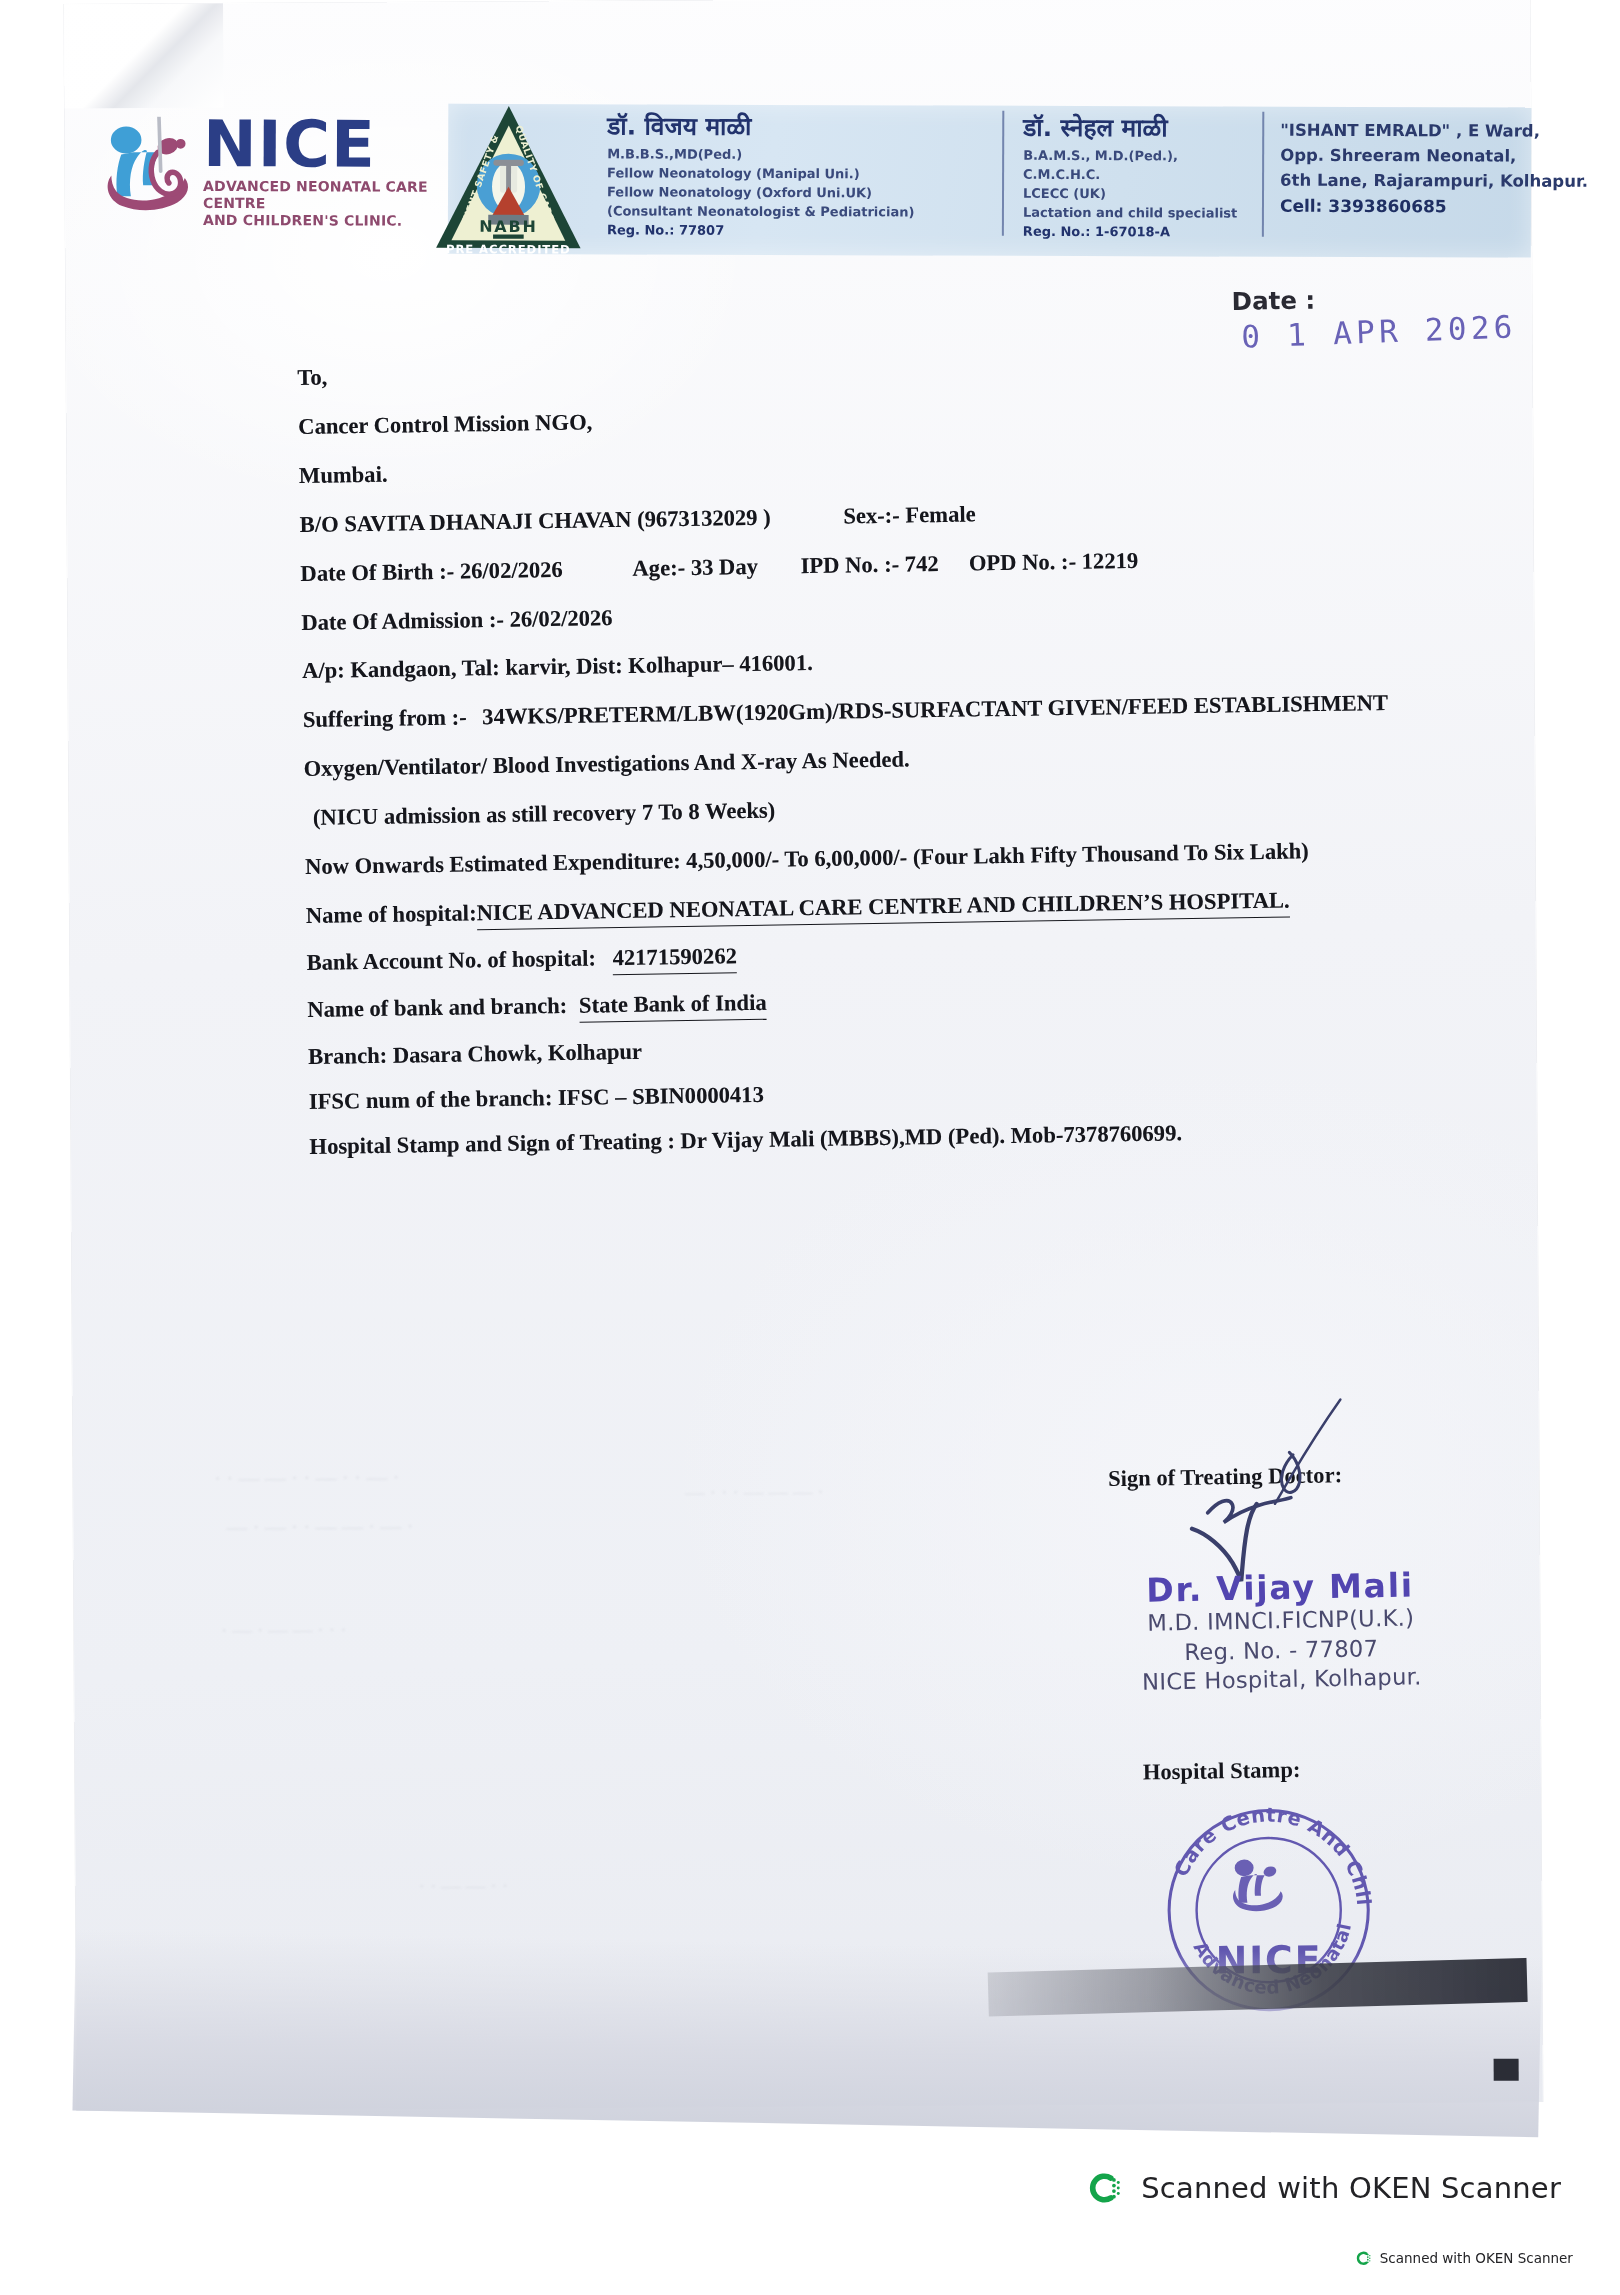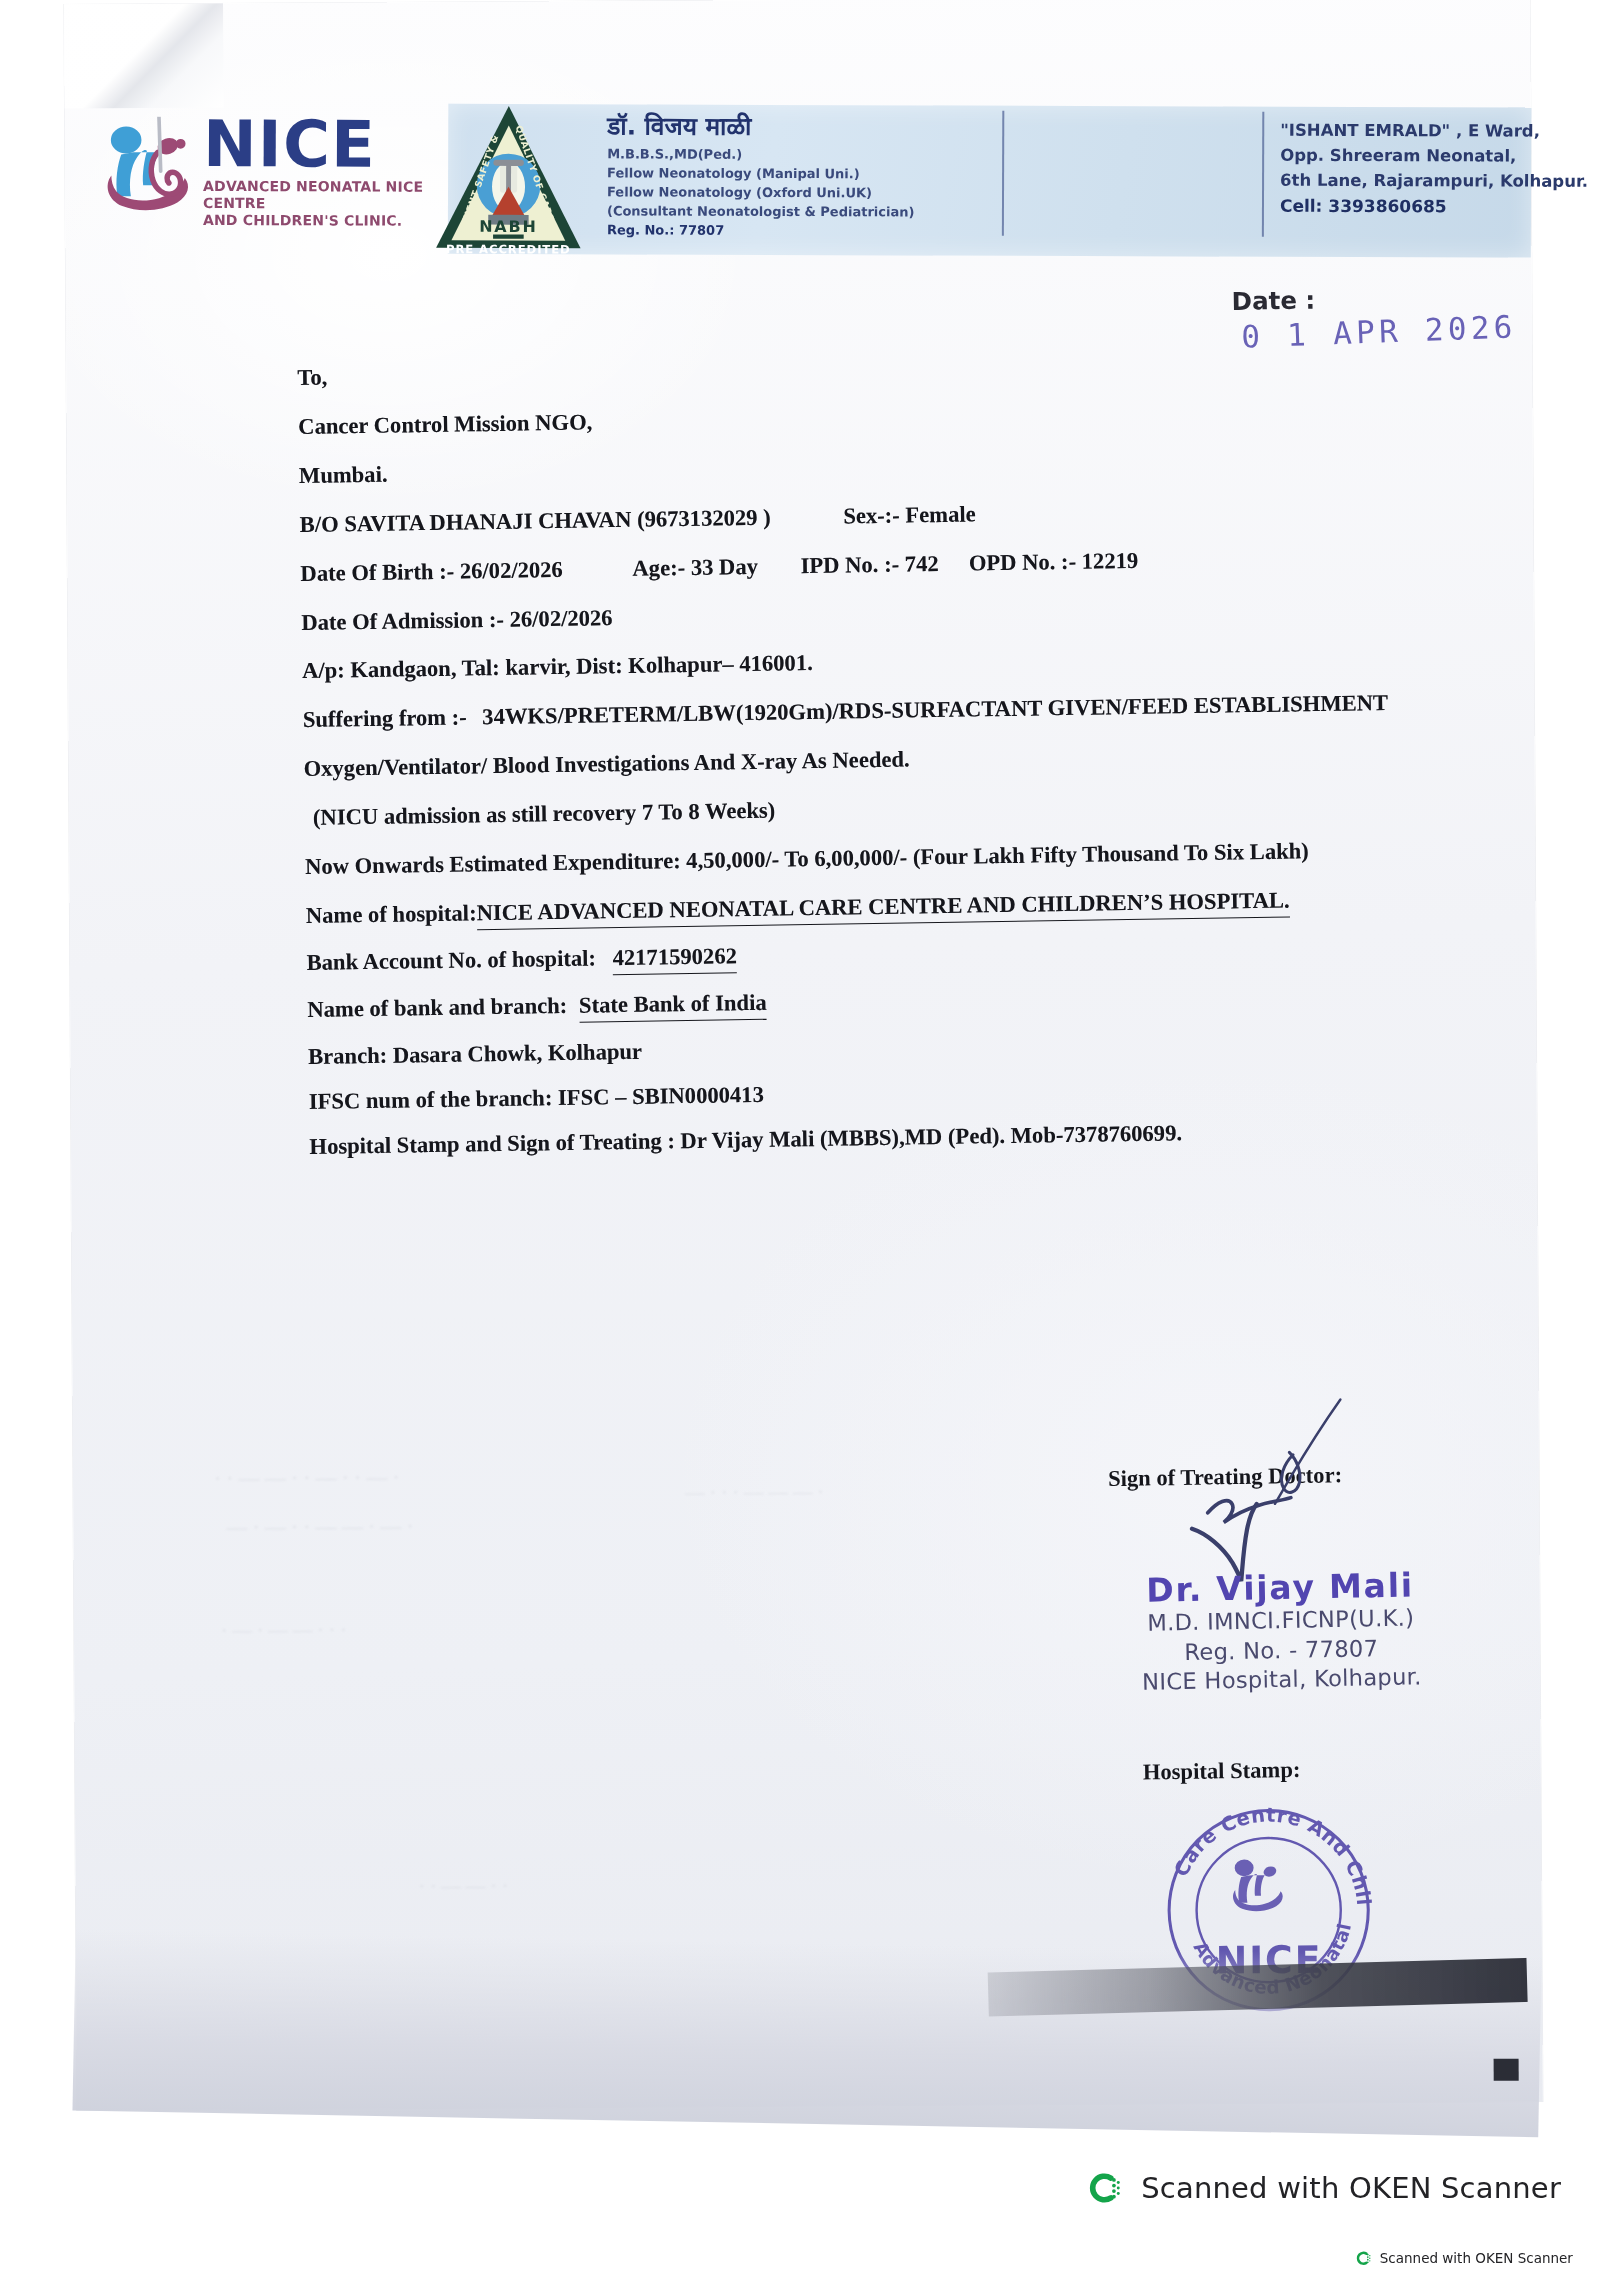--- a/index.html
+++ b/index.html
@@ -176,21 +176,21 @@
           <path d="M36 62 C30 78 26 104 30 130 L52 130 C48 104 52 80 62 66 C70 54 76 52 78 56 C74 70 70 92 72 112 L88 112 C86 88 92 66 98 58 C86 58 70 58 56 58 Z" fill="#3f9fd6"></path>
           <path d="M20 96 C8 112 14 136 38 146 C66 157 104 154 128 140 C146 129 150 112 140 100 C136 112 122 126 98 133 C70 141 40 136 28 122 C22 114 20 104 20 96 Z" fill="#9d4a75"></path>
           <path d="M96 58 C86 68 82 86 88 104 C93 119 106 128 118 126 C130 124 136 112 132 100 C129 92 121 88 115 92 C110 96 110 104 114 108" fill="none" stroke="#9d4a75" stroke-width="9" stroke-linecap="round"></path>
           <ellipse cx="112" cy="48" rx="17" ry="13" fill="#9d4a75" transform="rotate(-18 112 48)"></ellipse>
           <circle cx="133" cy="44" r="8" fill="#9d4a75"></circle>
           <rect x="96" y="-4" width="6" height="96" rx="3" fill="#b9bcc6" transform="rotate(-2 99 44)"></rect>
         </svg>
       </div>
       <div id="logo-text">
         <div class="logo-nice">NICE</div>
-        <div class="logo-sub">ADVANCED NEONATAL NICE CENTRE</div>
+        <div class="logo-sub">ADVANCED NEONATAL CARE CENTRE</div>
         <div class="logo-sub">AND CHILDREN'S CLINIC.</div>
       </div>
     </div>
 
     <div id="nabh-badge">
       <svg width="153" height="153" viewBox="0 0 250 250">
         <defs>
           <path id="arcL" d="M 48 232 L 118 30" fill="none"></path>
           <path id="arcR" d="M 132 30 L 202 232" fill="none"></path>
         </defs>
@@ -219,20 +219,28 @@
       <div class="doc-name-mr">डॉ. विजय माळी</div>
       <div class="doc-line">M.B.B.S.,MD(Ped.)</div>
       <div class="doc-line">Fellow Neonatology (Manipal Uni.)</div>
       <div class="doc-line">Fellow Neonatology (Oxford Uni.UK)</div>
       <div class="doc-line">(Consultant Neonatologist &amp; Pediatrician)</div>
       <div class="doc-line reg">Reg. No.: 77807</div>
     </div>
 
     <div class="vrule" style="left:937px;"></div>
 
+    <div class="doc-col" style="left:958px;">
+      <div class="doc-name-mr">डॉ. स्नेहल माळी</div>
+      <div class="doc-line">B.A.M.S., M.D.(Ped.),</div>
+      <div class="doc-line">C.M.C.H.C.</div>
+      <div class="doc-line">LCECC (UK)</div>
+      <div class="doc-line">Lactation and child specialist</div>
+      <div class="doc-line reg">Reg. No.: 1-67018-A</div>
+    </div>
 
     <div class="vrule" style="left:1197px;"></div>
 
     <div class="doc-col" style="left:1215px;top:18.4px;">
       <div class="addr-line">"ISHANT EMRALD" , E Ward,</div>
       <div class="addr-line">Opp. Shreeram Neonatal,</div>
       <div class="addr-line">6th Lane, Rajarampuri, Kolhapur.</div>
       <div class="addr-line cell">Cell: 3393860685</div>
     </div>
   </div>

